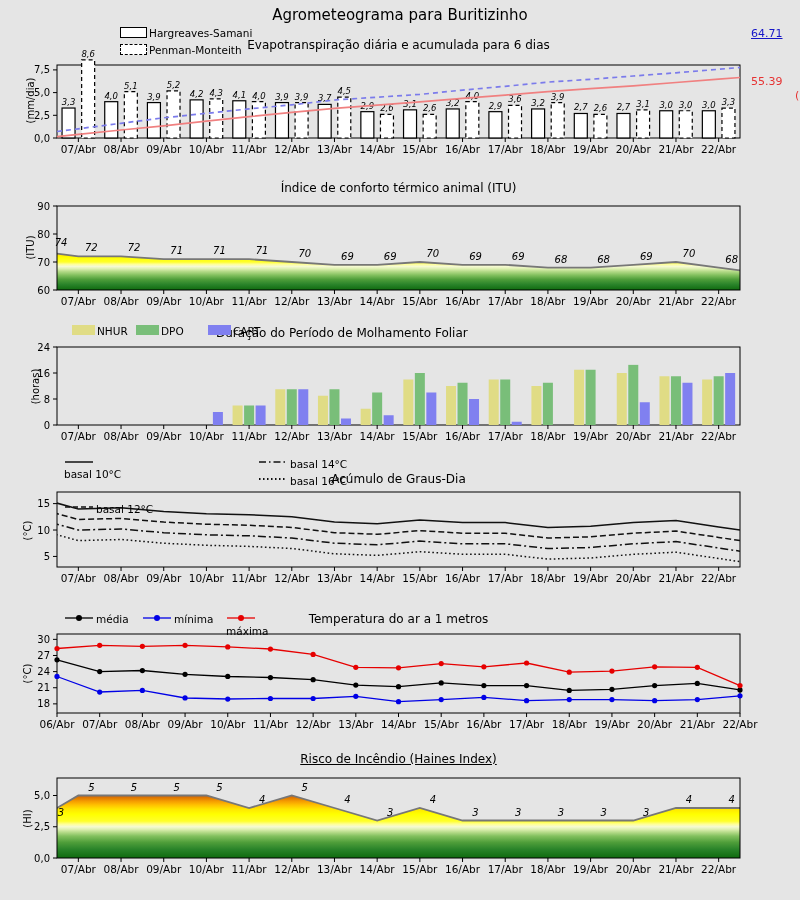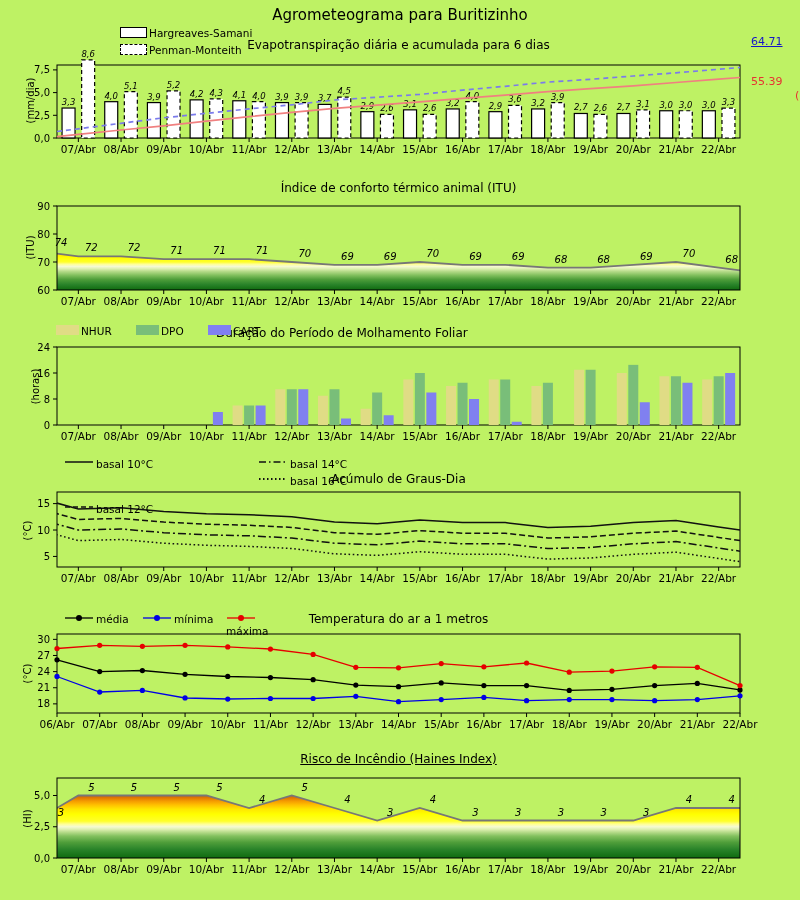--- a/index.html
+++ b/index.html
@@ -1,16 +1,16 @@
 <!DOCTYPE html>
 <html><head>
 <meta charset="utf-8">
 <style>
   html,body{margin:0;padding:0;background:#fff;}
-  #page{position:relative;width:800px;height:900px;background:#bef264;overflow:hidden;
+  #page{position:relative;width:800px;height:900px;background:#e5e5e5;overflow:hidden;
         font-family:"DejaVu Sans","Liberation Sans",sans-serif;color:#000;}
   .abs{position:absolute;}
   .title-main{width:800px;text-align:center;font-size:15px;top:6px;left:0;}
   .panel-title{width:683px;left:57px;text-align:center;font-size:12px;}
   .ylab{transform:rotate(-90deg);transform-origin:center;font-size:10px;white-space:nowrap;}
   .rlab{font-size:11px;left:751px;}
   .legend-item{display:flex;align-items:flex-start;gap:2px;font-size:10.5px;white-space:nowrap;}
   .sw-box{width:25px;height:9px;background:#fff;border:1.3px solid #000;flex:0 0 auto;}
   .sw-box.dash{border-style:dashed;}
   .sw-fill{width:23px;height:10px;flex:0 0 auto;}
@@ -546,45 +546,45 @@
 
   <div class="abs panel-title" style="top:38px;">Evapotranspiração diária e acumulada para 6 dias</div>
   <div class="abs legend-item" style="top:27px;left:120px;">
     <span class="sw-box"></span>
     <span>Hargreaves-Samani</span>
   </div>
   <div class="abs legend-item" style="top:44px;left:120px;">
     <span class="sw-box dash"></span>
     <span>Penman-Monteith</span>
   </div>
-  <div class="abs rlab" style="top: 35px; color: rgb(21, 21, 200); text-decoration: underline;" id="pm-total">64.71</div>
+  <div class="abs rlab" style="top: 27px; color: rgb(21, 21, 200); text-decoration: underline;" id="pm-total">64.71</div>
   <div class="abs rlab" style="top: 75px; color: rgb(230, 50, 50);" id="hs-total">55.39</div>
   <div class="abs rlab" style="top: 89px; color: rgb(230, 50, 50); margin-left: 44px;" id="mm-unit">(mm)</div>
   <div class="abs ylab" style="top:95px;left:8px;">(mm/dia)</div>
 
   <div class="abs panel-title" style="top:181px;">Índice de conforto térmico animal (ITU)</div>
   <div class="abs ylab" style="top:242px;left:18px;">(ITU)</div>
 
   <div class="abs panel-title" style="top:326px;left:216px;width:500px;text-align:left;">Duração do Período de Molhamento Foliar</div>
-  <div class="abs legend-item" style="top:325px;left:56px;">
+  <div class="abs legend-item" style="top:325px;left:72px;">
     <span class="sw-fill" id="sw-nhur" style="background: rgb(224, 220, 133);"></span>
     <span>NHUR</span>
   </div>
   <div class="abs legend-item" style="top:325px;left:136px;">
     <span class="sw-fill" id="sw-dpo" style="background: rgb(121, 190, 121);"></span>
     <span>DPO</span>
   </div>
   <div class="abs legend-item" style="top:325px;left:208px;">
     <span class="sw-fill" id="sw-cart" style="background: rgb(128, 128, 240);"></span>
     <span>CART</span>
   </div>
   <div class="abs ylab" style="top:381px;left:18px;">(horas)</div>
 
   <div class="abs panel-title" style="top:472px;">Acúmulo de Graus-Dia</div>
-  <div class="abs legend-item" style="top:458px;left:64px;">
+  <div class="abs legend-item" style="top:458px;left:64px;flex-direction:column;">
     <svg width="30" height="8" style="position:static;">
         <line x1="1" y1="4" x2="29" y2="4" stroke="#111" stroke-width="1.5"></line>
       </svg>
     <span>basal 10°C</span>
   </div>
   <div class="abs legend-item" style="top:475px;left:64px;margin-top:28px;">
     <svg width="30" height="8" style="position:static;">
         <line x1="1" y1="4" x2="29" y2="4" stroke="#111" stroke-width="1.5" stroke-dasharray="5,3"></line>
       </svg>
     <span>basal 12°C</span>

